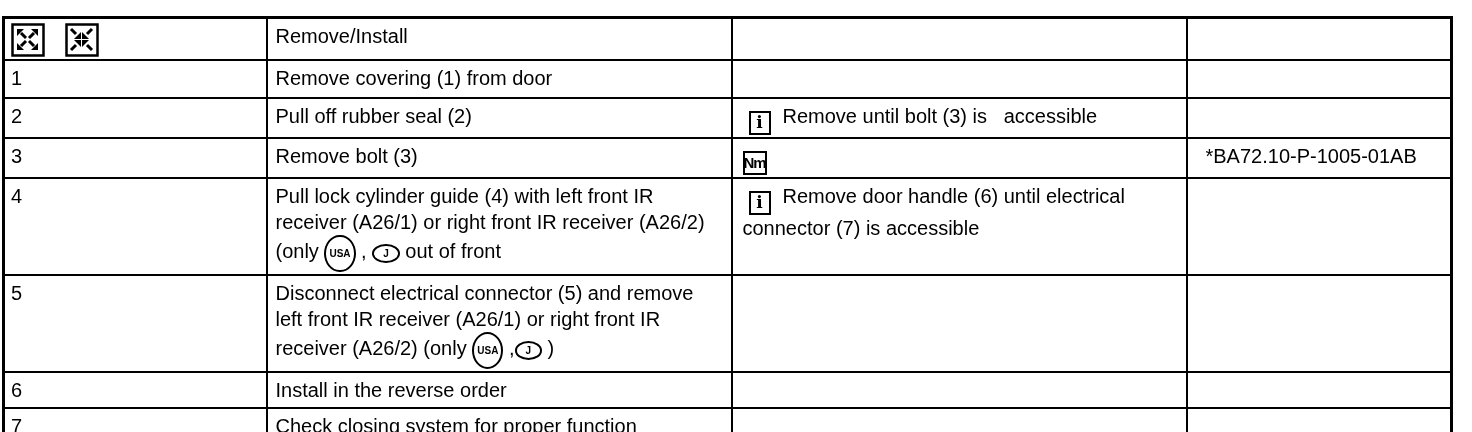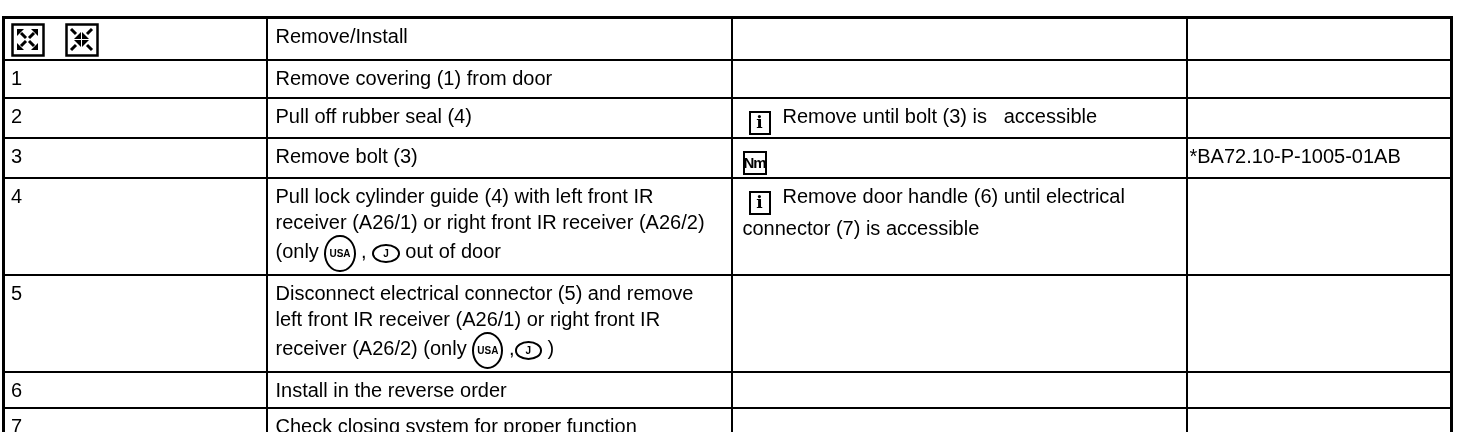--- a/index.html
+++ b/index.html
@@ -1,21 +1,21 @@
 <!DOCTYPE html>
 <html><head>
 <meta charset="utf-8">
 <style>
   html,body{margin:0;padding:0;background:#ffffff;width:1472px;height:432px;overflow:hidden;}
   body{font-family:"Liberation Sans",sans-serif;color:#000;}
   .doc-table{position:absolute;left:2px;top:16px;border-collapse:collapse;table-layout:fixed;width:1448px;border:3px solid #000;}
   .doc-table td{border:2px solid #000;vertical-align:top;padding:4px 8px 2px 8px;font-size:20px;line-height:26px;overflow:hidden;}
   td.c-num{padding-left:6px;}
   td.c-note{padding-left:10px;white-space:pre-wrap;}
-  td.c-ref{padding-left:2px;white-space:nowrap;}
+  td.c-ref{padding-left:18px;white-space:nowrap;}
   tr.rh-h{height:42px;} tr.rh-1{height:38px;} tr.rh-2{height:40px;} tr.rh-3{height:40px;}
   tr.rh-4{height:94px;} tr.rh-5{height:90px;} tr.rh-6{height:36px;} tr.rh-7{height:33px;}
 
   .icon-btn{display:inline-block;width:34px;height:34px;margin-right:14px;vertical-align:top;}
   .icon-btn svg{display:block;}
 
   .ibox{display:inline-flex;align-items:center;justify-content:center;
         width:22px;height:24px;border:2px solid #000;box-sizing:border-box;
         font:bold 17px/1 "DejaVu Serif",serif;margin-left:6px;margin-right:12px;
         vertical-align:-5px;}
@@ -72,35 +72,35 @@
 
   <tr class="rh-1">
     <td class="c-num">1</td>
     <td>Remove covering (1) from door</td>
     <td class="c-note"></td>
     <td class="c-ref"></td>
   </tr>
 
   <tr class="rh-2">
     <td class="c-num">2</td>
-    <td>Pull off rubber seal (4)</td>
+    <td>Pull off rubber seal (2)</td>
     <td class="c-note"><span class="ibox">i</span><span>Remove until bolt (3) is   accessible</span></td>
     <td class="c-ref"></td>
   </tr>
 
   <tr class="rh-3">
     <td class="c-num">3</td>
     <td>Remove bolt (3)</td>
     <td class="c-note"><span class="nmbox">Nm</span></td>
     <td class="c-ref">*BA72.10-P-1005-01AB</td>
   </tr>
 
   <tr class="rh-4">
     <td class="c-num">4</td>
-    <td><span>Pull lock cylinder guide (4) with left front IR receiver (A26/1) or right front IR receiver (A26/2) (only </span><span class="oval">USA</span><span> , </span><span class="oval oval-j">J</span><span> out of door</span></td>
+    <td><span>Pull lock cylinder guide (4) with left front IR receiver (A26/1) or right front IR receiver (A26/2) (only </span><span class="oval">USA</span><span> , </span><span class="oval oval-j">J</span><span> out of front</span></td>
     <td class="c-note"><span class="ibox">i</span><span>Remove door handle (6) until electrical connector (7) is accessible</span></td>
     <td class="c-ref"></td>
   </tr>
 
   <tr class="rh-5">
     <td class="c-num">5</td>
     <td><span>Disconnect electrical connector (5) and remove left front IR receiver (A26/1) or right front IR receiver (A26/2) (only </span><span class="oval">USA</span><span> ,</span><span class="oval oval-j">J</span><span> )</span></td>
     <td class="c-note"></td>
     <td class="c-ref"></td>
   </tr>

